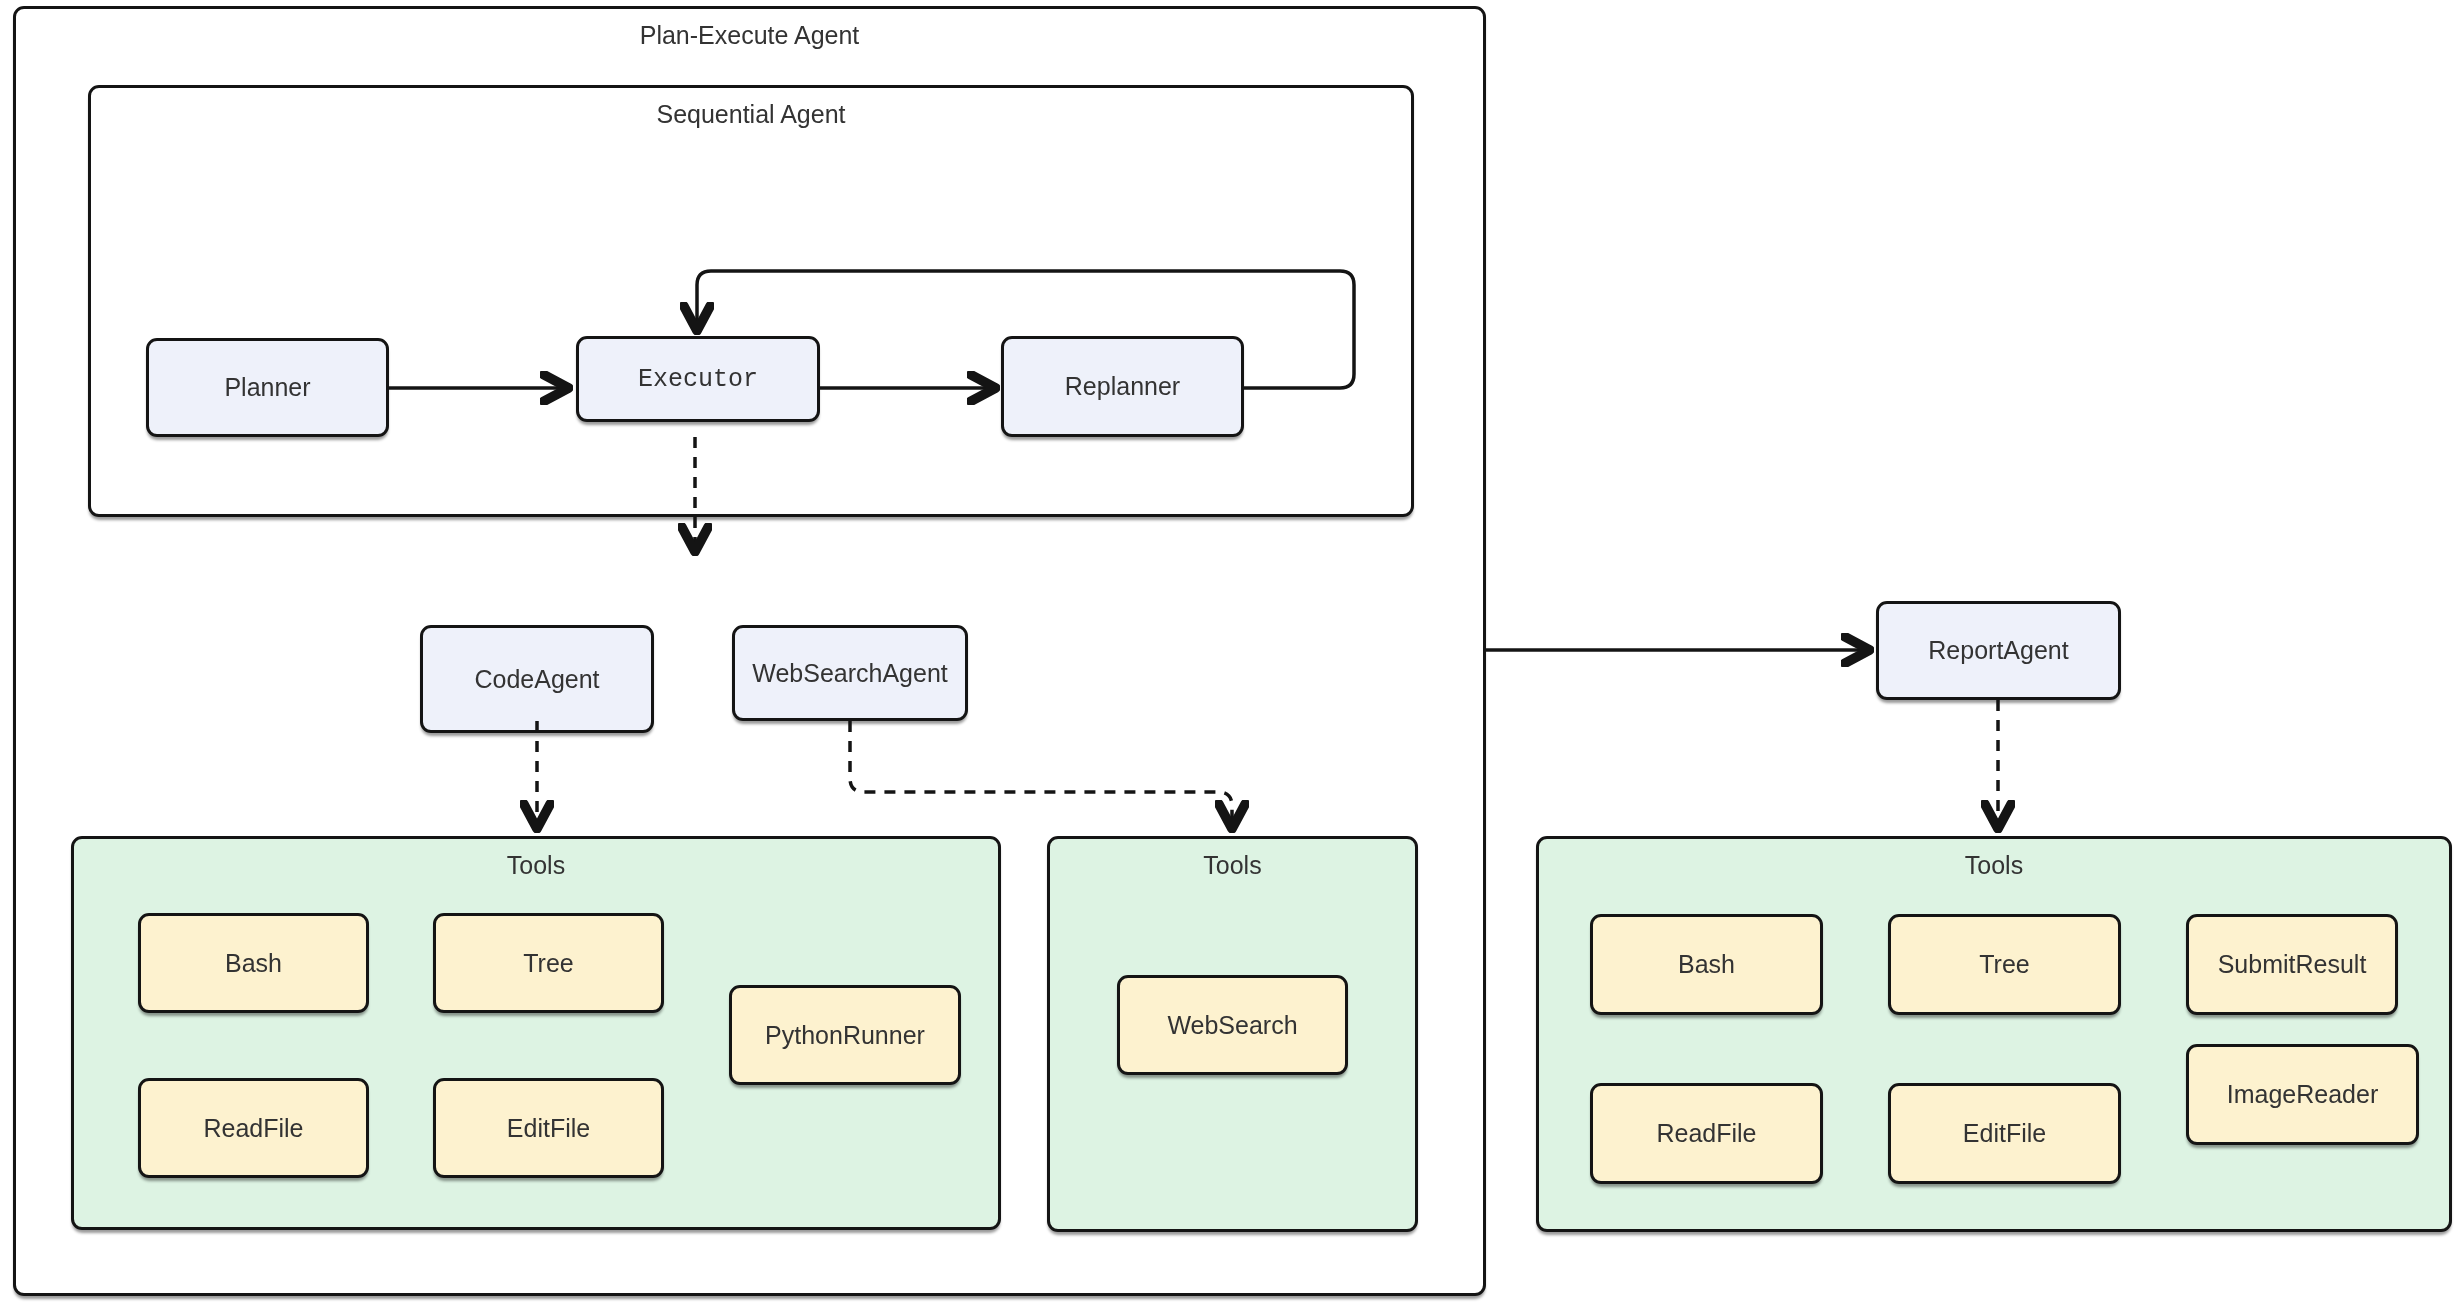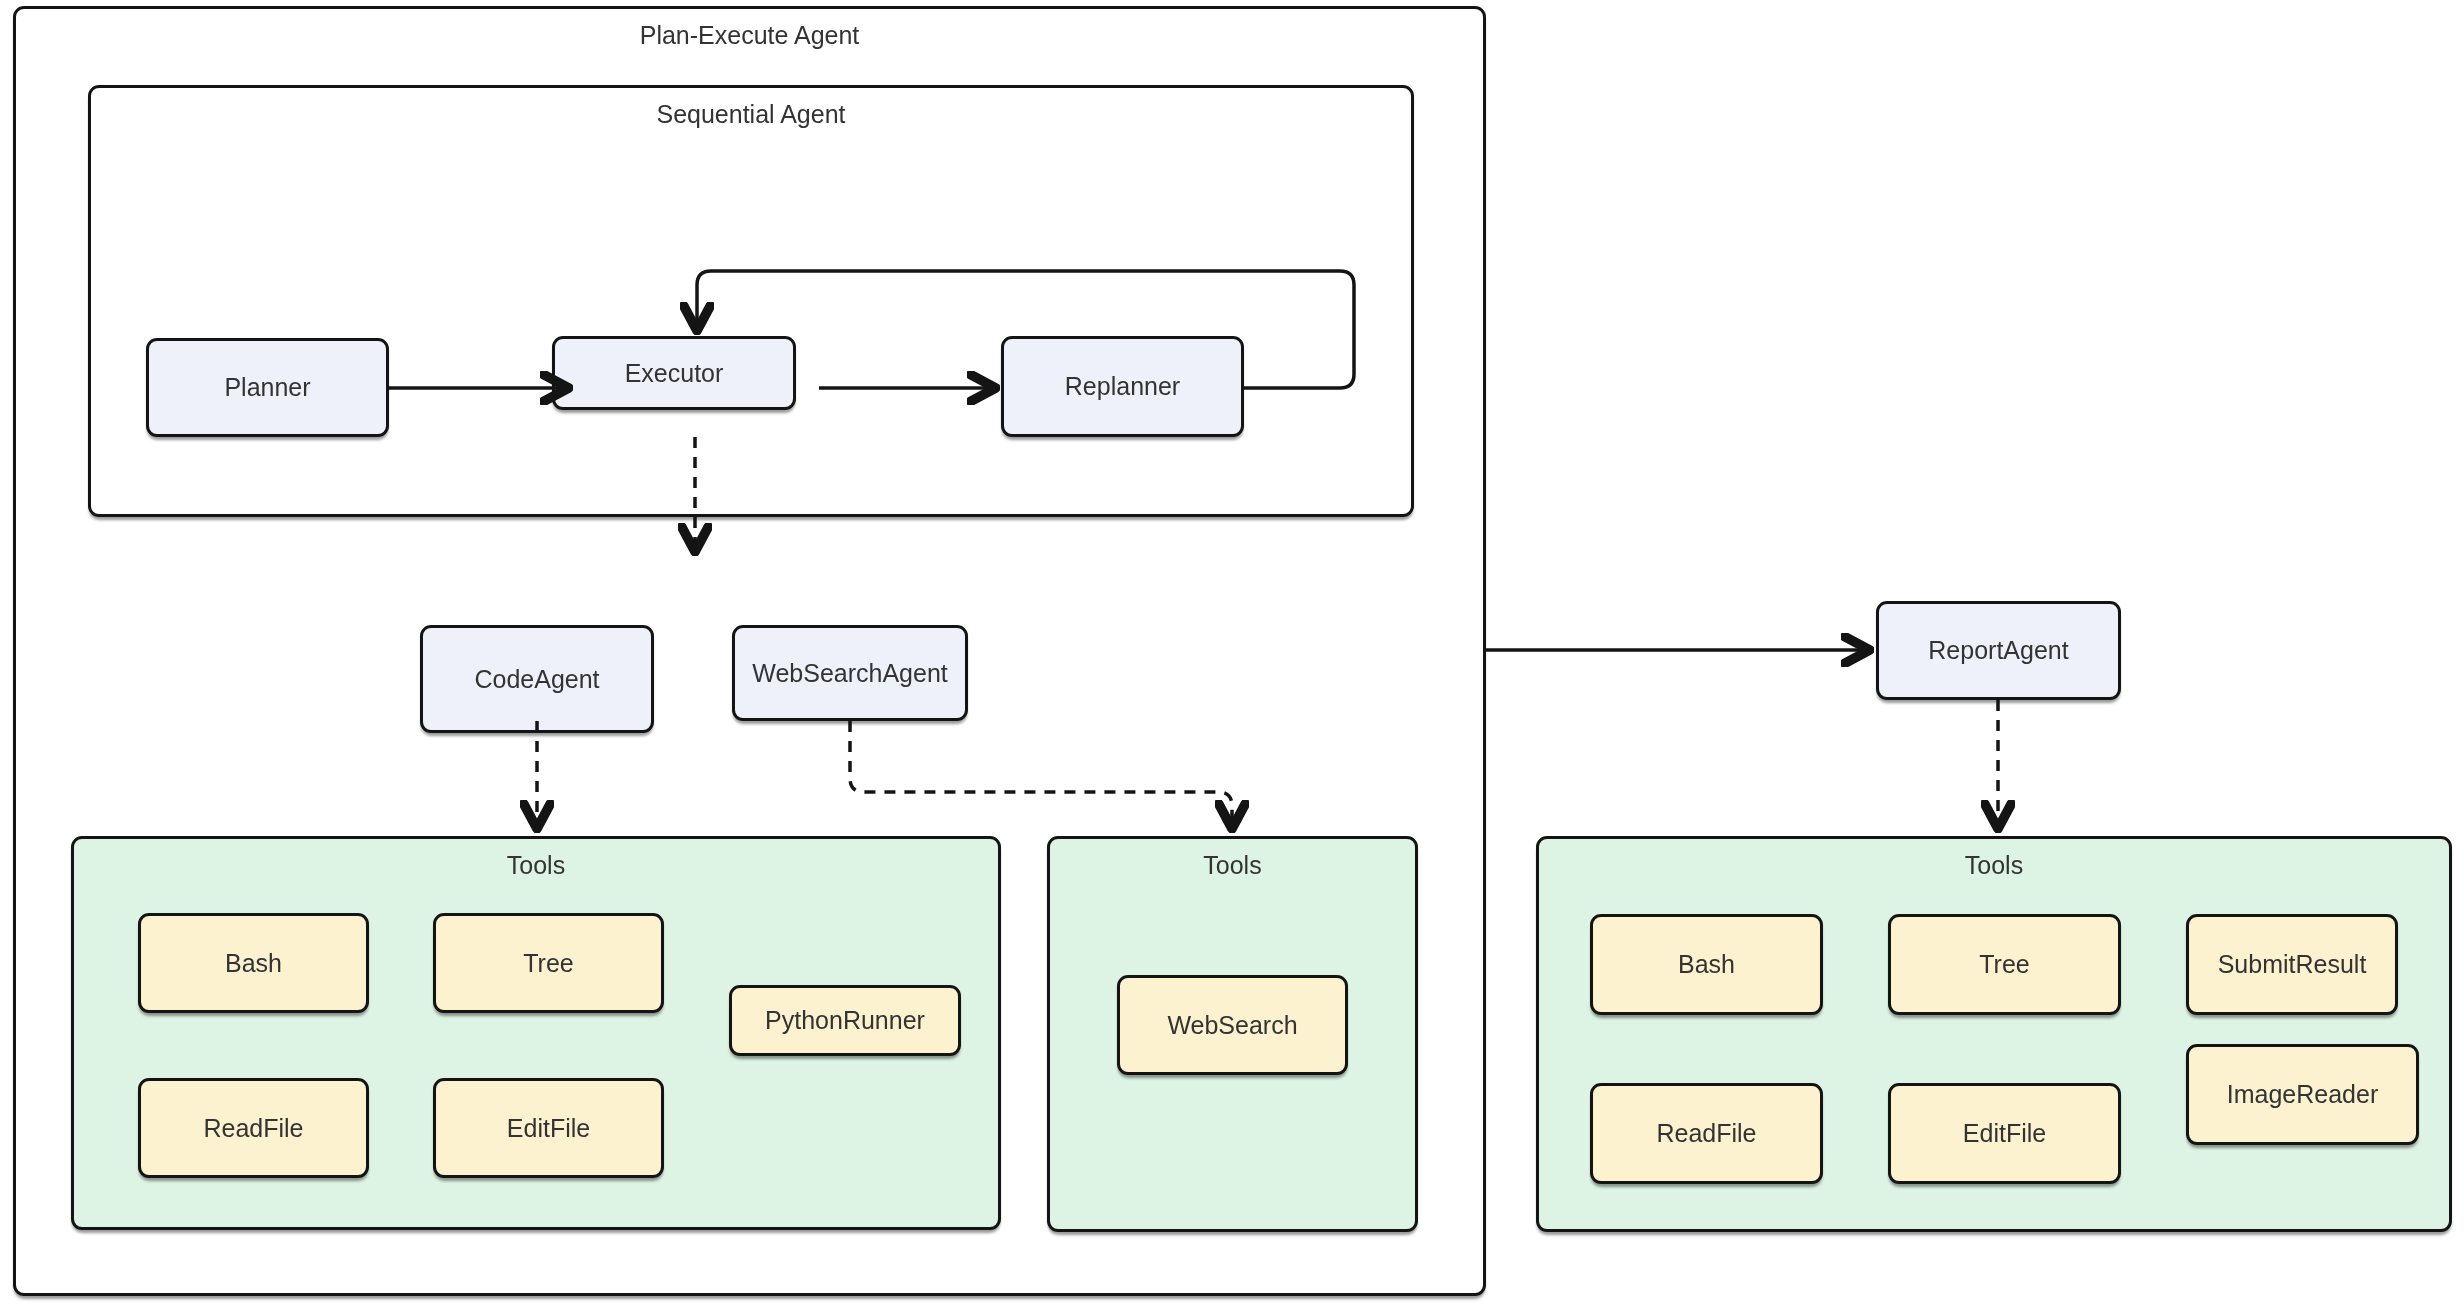--- a/index.html
+++ b/index.html
@@ -89,21 +89,21 @@
   </div>
 
   <div class="group green" style="left:1536px; top:836px; width:916px; height:396px;">
     <div class="group-title">Tools</div>
   </div>
 
   <div class="node blue" style="left:146px; top:338px; width:243px; height:99px;">
     <span>Planner</span>
   </div>
 
-  <div class="node blue" style="left:552px; top:336px; width:244px; height:74px;">
+  <div class="node blue" style="left:576px; top:336px; width:244px; height:86px;font-family:Liberation Mono, monospace;">
     <span>Executor</span>
   </div>
 
   <div class="node blue" style="left:1001px; top:336px; width:243px; height:101px;">
     <span>Replanner</span>
   </div>
 
   <div class="node blue" style="left:420px; top:625px; width:234px; height:108px;">
     <span>CodeAgent</span>
   </div>
@@ -115,21 +115,21 @@
   <div class="node blue" style="left:1876px; top:601px; width:245px; height:99px;">
     <span>ReportAgent</span>
   </div>
 
   <div class="node yellow" style="left:138px; top:913px; width:231px; height:100px;">
     <span>Bash</span>
   </div>
   <div class="node yellow" style="left:433px; top:913px; width:231px; height:100px;">
     <span>Tree</span>
   </div>
-  <div class="node yellow" style="left:729px; top:985px; width:232px; height:71px;">
+  <div class="node yellow" style="left:729px; top:985px; width:232px; height:100px;">
     <span>PythonRunner</span>
   </div>
   <div class="node yellow" style="left:138px; top:1078px; width:231px; height:100px;">
     <span>ReadFile</span>
   </div>
   <div class="node yellow" style="left:433px; top:1078px; width:231px; height:100px;">
     <span>EditFile</span>
   </div>
 
   <div class="node yellow" style="left:1117px; top:975px; width:231px; height:100px;">

